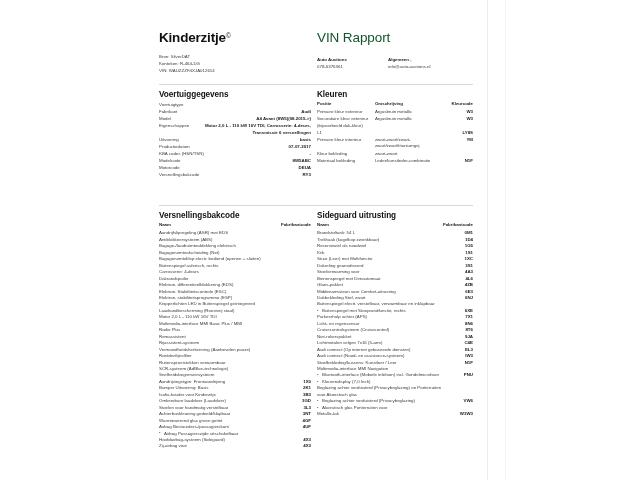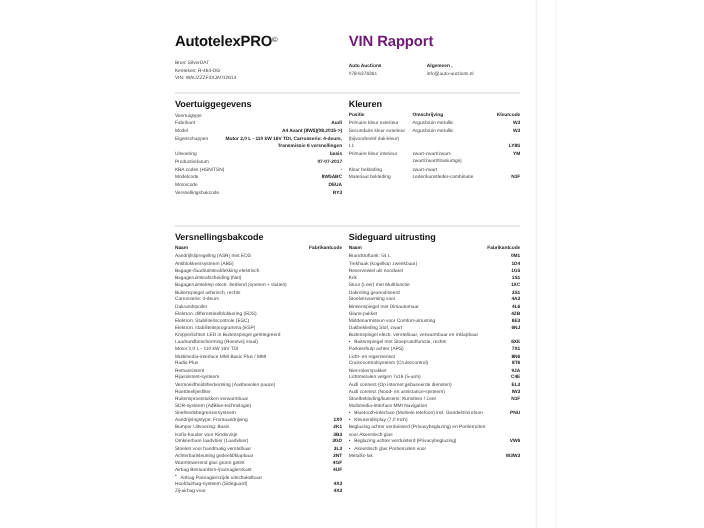--- a/index.html
+++ b/index.html
@@ -69,22 +69,22 @@
     font-weight: normal;
     vertical-align: super;
     position: relative;
     top: 1px;
   }
   .rapport-title {
     position: absolute;
     left: 172px;
     top: 30px;
     font-size: 13.5px;
-    font-weight: bold;
-    color: #701a75;
+    font-weight: normal;
+    color: #14532d;
     letter-spacing: -0.1px;
     white-space: nowrap;
   }
   .meta-left {
     position: absolute;
     left: 14px;
     top: 53px;
     font-size: 4.4px;
     line-height: 7.2px;
     color: #3c3c3c;
@@ -219,21 +219,21 @@
 </style>
 </head>
 <body>
 
 <div id="page">
 
   <div class="sheet">
 
     <div class="hdr">
       <div class="brand">
-        <span>AutotelexPRO</span><sup>©</sup>
+        <span>Kinderzitje</span><sup>©</sup>
       </div>
       <div class="rapport-title">VIN Rapport</div>
 
       <div class="meta-left">
         <div>Bron: SilverDAT</div>
         <div>Kenteken: R-464-DG</div>
         <div>VIN: WAUZZZF4XJA012614</div>
       </div>
 
       <div class="meta-col c1">

